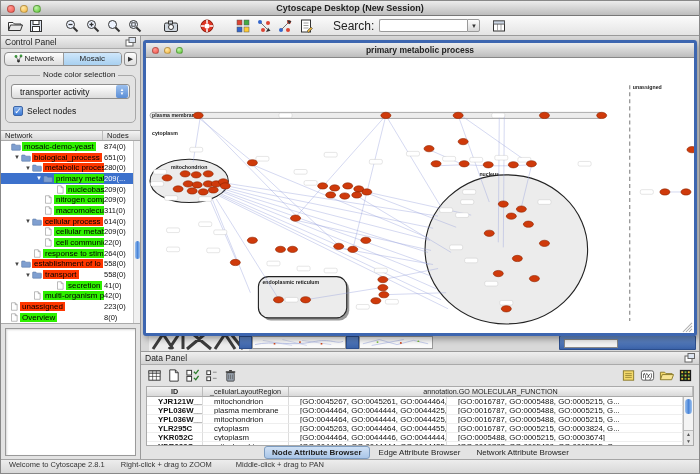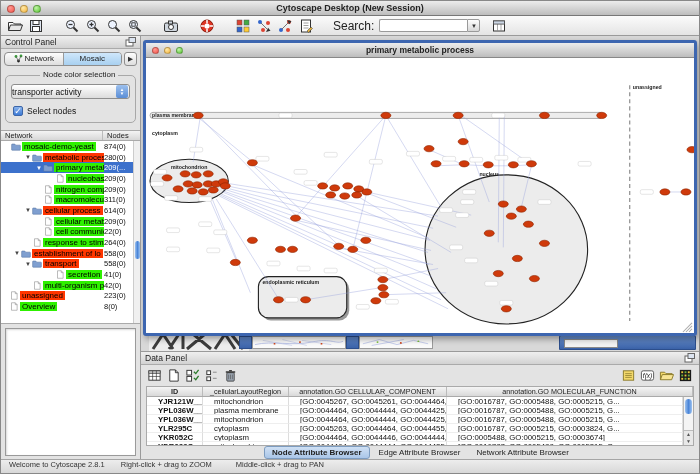--- a/index.html
+++ b/index.html
@@ -37,21 +37,21 @@
   .cp-tabs{height:19px;flex:0 0 19px;display:flex;align-items:center;padding:2px 3px;gap:2px;}
   .seg{display:flex;flex:1;border:1px solid #8e8e8e;border-radius:4px;overflow:hidden;height:14px;background:linear-gradient(#fdfdfd,#dedede);}
   .seg .tab{flex:1;display:flex;align-items:center;justify-content:center;font-size:8px;color:#222;gap:2px;}
   .seg .tab.on{background:linear-gradient(#cfe7fb,#a8d0f0);}
   .seg .tab + .tab{border-left:1px solid #9a9a9a;}
   .tab-more{width:13px;height:14px;border:1px solid #8e8e8e;border-radius:3px;background:linear-gradient(#fdfdfd,#dedede);font-size:6.5px;color:#333;display:flex;align-items:center;justify-content:center;}
   .net-tab-icon svg{width:9px;height:9px;display:block;}
 
   .groupbox{margin:7px 4px 2px 4px;border:1px solid #a8a8a8;border-radius:5px;position:relative;padding:8px 5px 5px 5px;}
   .groupbox .gb-title{position:absolute;top:-6px;left:6px;background:#e3e3e3;font-size:8px;color:#222;padding:0 3px;margin-left:28px;}
-  .combo{height:15px;border:1px solid #8e8e8e;border-radius:3px;background:linear-gradient(#ffffff,#dcdcdc);display:flex;align-items:center;position:relative;}
+  .combo{height:15px;border:1px solid #8e8e8e;border-radius:3px;background:linear-gradient(#ffffff,#dcdcdc);display:flex;align-items:center;position:relative;padding-left:8px;}
   .combo .combo-value{font-size:8.5px;color:#111;flex:1;}
   .combo .stepper{width:12px;height:13px;margin-right:1px;border-radius:2px;background:linear-gradient(#9cc0ee,#5b8ed6);display:flex;flex-direction:column;align-items:center;justify-content:center;color:#fff;font-size:4.5px;line-height:4px;}
   .cb-row{display:flex;align-items:center;gap:4px;margin:7px 2px 1px 2px;}
   .cb{width:10px;height:10px;border-radius:2px;border:1px solid #3c66a8;background:linear-gradient(#8ab4ec,#3d7ad6);color:#fff;font-size:9px;line-height:9px;text-align:center;}
   .cb-label{font-size:8.5px;color:#111;}
 
   .tree-head{height:11px;flex:0 0 11px;margin-top:5px;display:flex;background:linear-gradient(#f4f4f4,#d7d7d7);border-top:1px solid #aaa;border-bottom:1px solid #aaa;}
   .tree-head .th{font-size:7.5px;color:#222;padding-left:4px;display:flex;align-items:center;}
   .th-net{flex:1;border-right:1px solid #bbb;}
   .th-nodes{width:37px;}
@@ -313,20 +313,30 @@
           </div>
       <div class="trow">
             <span class="tarrow" style="margin-left: 2px;"></span>
             <span class="ticon">
               <svg viewBox="0 0 16 14">
                 <path d="M1 4 Q1 3 2 3 H6 L7.5 4.8 H14 Q15 4.8 15 5.8 V12 Q15 13 14 13 H2 Q1 13 1 12 Z" fill="#7f9fd0" stroke="#4a6a9a" stroke-width="0.8"></path>
               </svg>
             </span>
             <span class="tlabel green">mosaic-demo-yeast</span>
             <span class="tcount">874(0)</span>
+          </div>
+          <div class="trow">
+            <span class="tarrow" style="margin-left: 12px;">▼</span>
+            <span class="ticon">
+              <svg viewBox="0 0 16 14">
+                <path d="M1 4 Q1 3 2 3 H6 L7.5 4.8 H14 Q15 4.8 15 5.8 V12 Q15 13 14 13 H2 Q1 13 1 12 Z" fill="#7f9fd0" stroke="#4a6a9a" stroke-width="0.8"></path>
+              </svg>
+            </span>
+            <span class="tlabel red">biological_process</span>
+            <span class="tcount">651(0)</span>
           </div>
           <div class="trow">
             <span class="tarrow" style="margin-left: 23px;">▼</span>
             <span class="ticon">
               <svg viewBox="0 0 16 14">
                 <path d="M1 4 Q1 3 2 3 H6 L7.5 4.8 H14 Q15 4.8 15 5.8 V12 Q15 13 14 13 H2 Q1 13 1 12 Z" fill="#7f9fd0" stroke="#4a6a9a" stroke-width="0.8"></path>
               </svg>
             </span>
             <span class="tlabel red">metabolic process</span>
             <span class="tcount">280(0)</span>
@@ -784,21 +794,20 @@
                   <rect x="7" y="10.5" width="2" height="2" fill="#6aae3c"></rect>
                   <rect x="10.5" y="10.5" width="2" height="2" fill="#e8c43a"></rect>
                 </svg>
               </span>
             </span>
         </div>
         <div class="dp-tablewrap">
           <div class="dp-head">
             <span class="hc c0">ID</span>
             <span class="hc c1">_cellularLayoutRegion</span>
-            <span class="hc c2">annotation.GO CELLULAR_COMPONENT</span>
             <span class="hc c3">annotation.GO MOLECULAR_FUNCTION</span>
           </div>
           <div id="dp-rows" style="padding-right:10px;">
               <div class="dprow">
                 <div class="dpcell c0">YJR121W__1</div>
                 <div class="dpcell c1">mitochondrion</div>
                 <div class="dpcell c2">[GO:0045267, GO:0045261, GO:0044464, G...</div>
                 <div class="dpcell c3">[GO:0016787, GO:0005488, GO:0005215, G...</div>
               </div>
               <div class="dprow">

